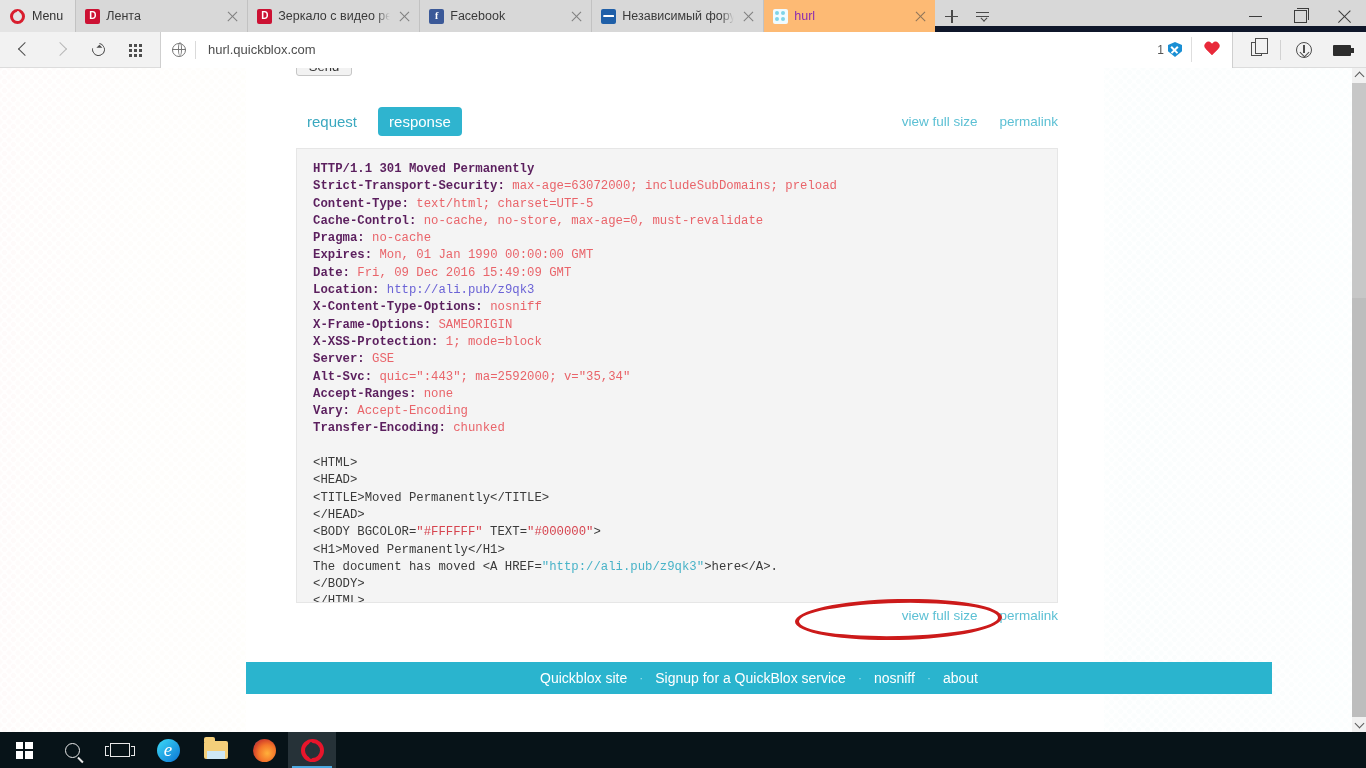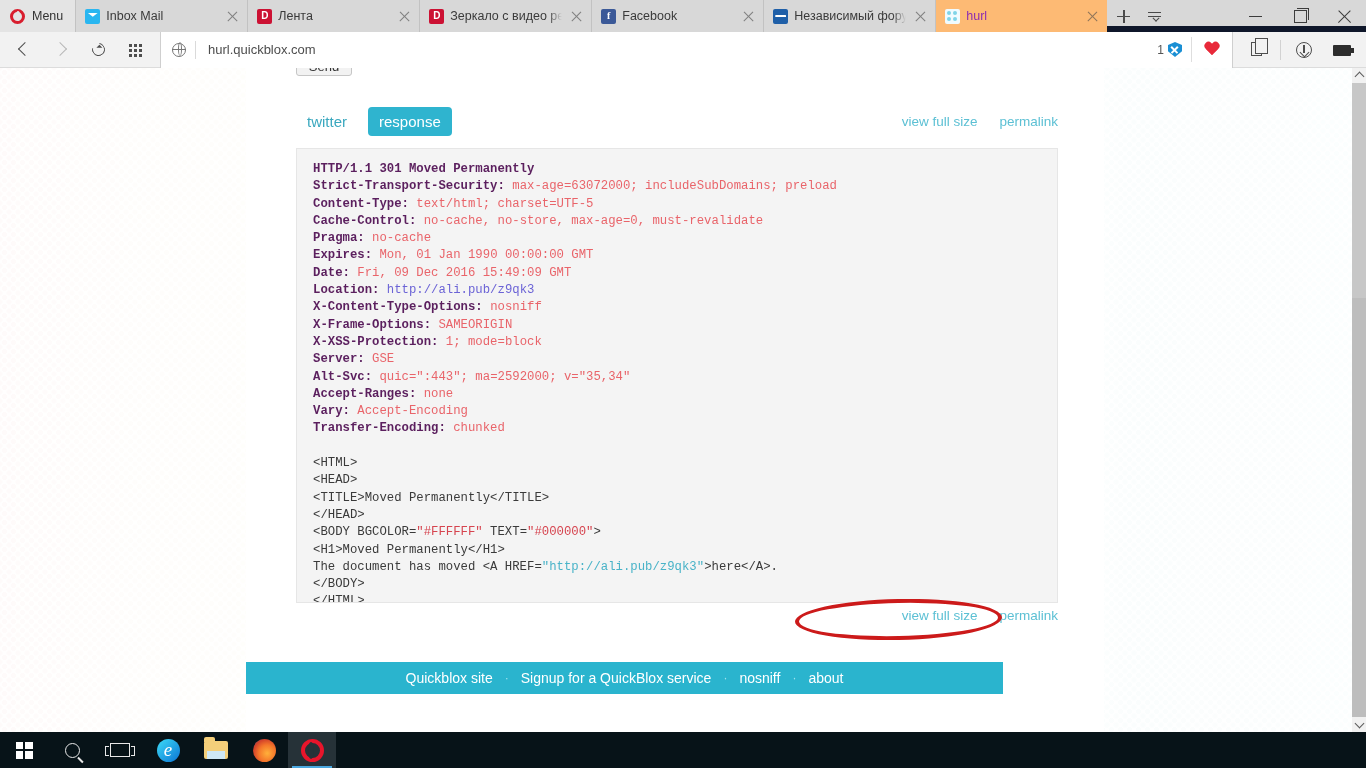--- a/index.html
+++ b/index.html
@@ -206,21 +206,21 @@
   .hattr{color:#d6444f;}
   .hurlv{color:#49b3c8;}
 
   .ellipse{
     position:absolute;left:549px;top:531px;width:207px;height:41px;
     border:4px solid #cc1a1a;border-radius:50%;z-index:6;
     transform:rotate(-1.2deg);
   }
 
   .footer{
-    position:absolute;left:0;top:594px;width:757px;height:32px;background:#2ab4ce;
+    position:absolute;left:0;top:594px;width:1026px;height:32px;background:#2ab4ce;
     display:flex;align-items:center;justify-content:center;gap:12px;
   }
   .flnk{color:#ffffff;font-size:14px;cursor:pointer;}
   .fdot{color:#9fe2ee;font-size:12px;}
 
   
   .sbar{position:absolute;right:0;top:0;width:14px;height:664px;background:#f1f1f1;z-index:10;}
   .sarrow{width:14px;height:15px;position:relative;cursor:pointer;}
   .sarrow::after{content:"";position:absolute;left:4px;top:5px;width:6px;height:6px;
     border-left:1.6px solid #5a5a5a;border-top:1.6px solid #5a5a5a;}
@@ -293,25 +293,20 @@
 
 <div id="browser">
 
   <div class="tabstrip">
     <div class="opera-menu">
       <span class="opera-logo"></span>
       <span class="mlabel">Menu</span>
     </div>
 
     <div class="tab">
-      <span class="favicon fi-mail"></span>
-      <span class="ttitle">Inbox Mail</span>
-      <span class="tclose"></span>
-    </div>
-    <div class="tab">
       <span class="favicon fi-d">D</span>
       <span class="ttitle">Лента</span>
       <span class="tclose"></span>
     </div>
     <div class="tab">
       <span class="favicon fi-d">D</span>
       <span class="ttitle">Зеркало с видео регис</span>
       <span class="tclose"></span>
     </div>
     <div class="tab">
@@ -396,21 +391,21 @@
   </div>
 
   <div class="viewport">
     <div class="pagebg"></div>
 
     <div class="content">
 
       <div class="send-btn">Send</div>
 
       <div class="tabsrow">
-        <span class="rtab">twitter</span>
+        <span class="rtab">request</span>
         <span class="rtab sel">response</span>
       </div>
 
       <div class="toplinks">
         <span class="lnk">view full size</span>
         <span class="lnk">permalink</span>
       </div>
 
       <div class="codebox"><span class="status">HTTP/1.1 301 Moved Permanently</span>
 <span><span class="hk">Strict-Transport-Security:</span> <span class="hv">max-age=63072000; includeSubDomains; preload</span></span>

